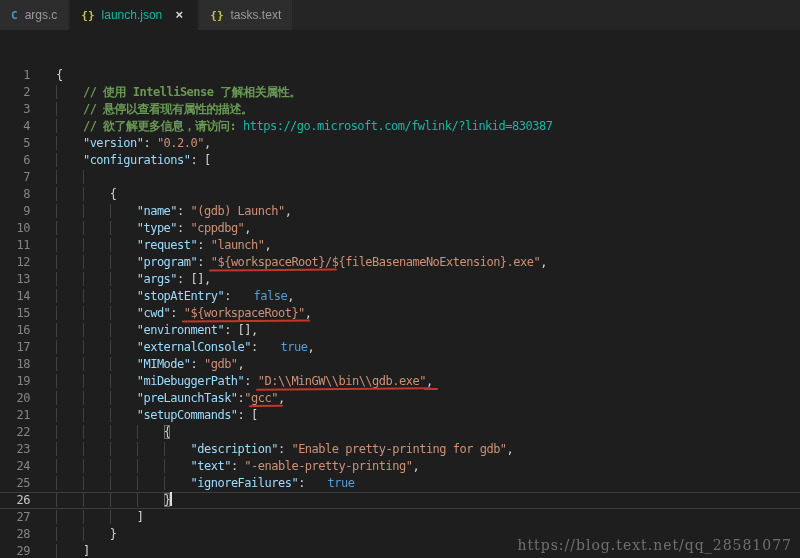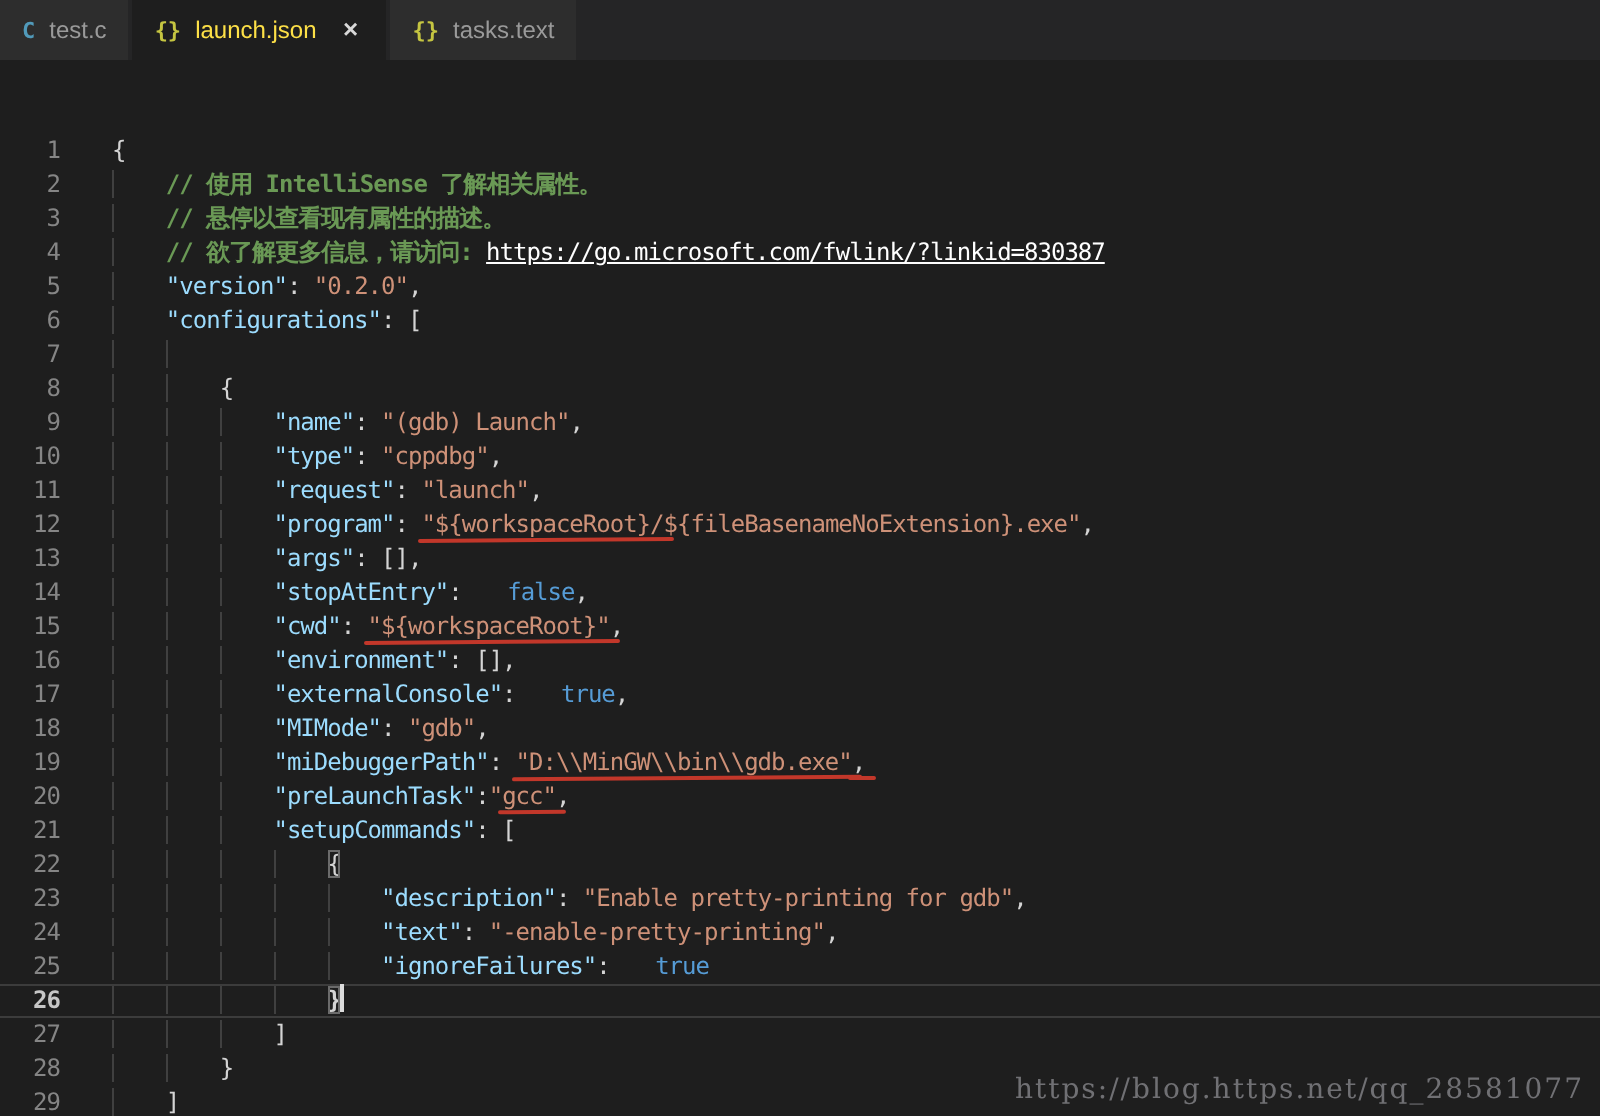--- a/index.html
+++ b/index.html
@@ -12,69 +12,69 @@
             font-family:"Liberation Sans", sans-serif; }
   .tab { display:flex; align-items:center; padding:0 11px; margin-right:2px;
          font-size:12px; background:#2d2d2d; color:#9a9a9a; cursor:pointer; }
   .tab.active { background:#1e1e1e; color:#eaeaea; }
   .ficon { font-family:"DejaVu Sans Mono", monospace; font-size:11px; font-weight:bold;
            margin-right:7px; }
   .ficon.c-icon { color:#519aba; }
   .ficon.json-icon { color:#c5c541; }
   .tab-close { margin-left:10px; color:#d8d8d8; font-size:13px; width:14px; height:16px;
                line-height:15px; text-align:center; font-weight:bold; }
-  .tab.active .tab-label { color:#fde047; }
+  .tab.active .tab-label { color:#14b8a6; }
 
   
   .editor { position:absolute; top:30px; left:0; right:0; bottom:0; padding-top:3px;
             font-size:12px; line-height:17px; letter-spacing:-0.5px;
             white-space:pre; color:#d4d4d4; }
   .line { display:flex; height:17px; }
-  .line.active { box-shadow: inset 0 1px 0 #3c3c3c, inset 0 -1px 0 #3c3c3c; font-weight: bold; }
+  .line.active { box-shadow: inset 0 1px 0 #3c3c3c, inset 0 -1px 0 #3c3c3c; }
   .ln { flex:0 0 30px; text-align:right; color:#858585; }
   .line.active .ln { color:#c6c6c6; }
   .lc { margin-left:26px; position:relative; }
   .ig { background:linear-gradient(to right, #404040 1px, transparent 1px); }
 
   .tk-p { color:#d4d4d4; }
   .tk-k { color:#9cdcfe; }
   .tk-s { color:#ce9178; }
   .tk-b { color:#569cd6;margin-left:16px; }
   .tk-c { color:#6a9955;font-weight:bold; }
-  .tk-u { color:#ffffff; text-decoration:underline; cursor:pointer; }
+  .tk-u { color:#14b8a6; cursor:pointer; }
 
   .annot { position:relative; }
   .annot::after { content:""; position:absolute; left:-2px; right:-5px; bottom:-2px;
                   height:2px; background:#c2372a; border-radius:2px;
                   transform:rotate(-0.45deg); }
   .bmatch { outline:1px solid #6b6b6b; outline-offset:-1px; }
   .cursor { display:inline-block; width:2px; height:14px; background:#dcdcdc;
             vertical-align:-2px; }
 
   
   .watermark { position:absolute; right:8px; bottom:5px; color:#7f7f83;
                font-family:"DejaVu Serif", serif; font-size:14px; letter-spacing:1px;
                opacity:0.85; }
 </style>
 </head>
 <body>
 
 <div class="tabbar">
   <div class="tab">
     <span class="ficon c-icon">C</span>
-    <span class="tab-label">test.c</span>
+    <span class="tab-label">args.c</span>
   </div>
   <div class="tab active">
     <span class="ficon json-icon">{}</span>
     <span class="tab-label">launch.json</span>
     <span class="tab-close">×</span>
   </div>
   <div class="tab">
     <span class="ficon json-icon">{}</span>
     <span class="tab-label">tasks.text</span>
   </div>
 </div>
 
 <div class="editor">
   <div><div class="line"><span class="ln">1</span><span class="lc"><span class="tk-p">{</span></span></div><div class="line"><span class="ln">2</span><span class="lc"><span class="ig">    </span><span class="tk-c">// 使用 IntelliSense 了解相关属性。</span></span></div><div class="line"><span class="ln">3</span><span class="lc"><span class="ig">    </span><span class="tk-c">// 悬停以查看现有属性的描述。</span></span></div><div class="line"><span class="ln">4</span><span class="lc"><span class="ig">    </span><span class="tk-c">// 欲了解更多信息，请访问: </span><span class="tk-u">https://go.microsoft.com/fwlink/?linkid=830387</span></span></div><div class="line"><span class="ln">5</span><span class="lc"><span class="ig">    </span><span class="tk-k">"version"</span><span class="tk-p">: </span><span class="tk-s">"0.2.0"</span><span class="tk-p">,</span></span></div><div class="line"><span class="ln">6</span><span class="lc"><span class="ig">    </span><span class="tk-k">"configurations"</span><span class="tk-p">: [</span></span></div><div class="line"><span class="ln">7</span><span class="lc"><span class="ig">    </span><span class="ig">    </span></span></div><div class="line"><span class="ln">8</span><span class="lc"><span class="ig">    </span><span class="ig">    </span><span class="tk-p">{</span></span></div><div class="line"><span class="ln">9</span><span class="lc"><span class="ig">    </span><span class="ig">    </span><span class="ig">    </span><span class="tk-k">"name"</span><span class="tk-p">: </span><span class="tk-s">"(gdb) Launch"</span><span class="tk-p">,</span></span></div><div class="line"><span class="ln">10</span><span class="lc"><span class="ig">    </span><span class="ig">    </span><span class="ig">    </span><span class="tk-k">"type"</span><span class="tk-p">: </span><span class="tk-s">"cppdbg"</span><span class="tk-p">,</span></span></div><div class="line"><span class="ln">11</span><span class="lc"><span class="ig">    </span><span class="ig">    </span><span class="ig">    </span><span class="tk-k">"request"</span><span class="tk-p">: </span><span class="tk-s">"launch"</span><span class="tk-p">,</span></span></div><div class="line"><span class="ln">12</span><span class="lc"><span class="ig">    </span><span class="ig">    </span><span class="ig">    </span><span class="tk-k">"program"</span><span class="tk-p">: </span><span class="tk-s annot">"${workspaceRoot}/</span><span class="tk-s">${fileBasenameNoExtension}.exe"</span><span class="tk-p">,</span></span></div><div class="line"><span class="ln">13</span><span class="lc"><span class="ig">    </span><span class="ig">    </span><span class="ig">    </span><span class="tk-k">"args"</span><span class="tk-p">: [],</span></span></div><div class="line"><span class="ln">14</span><span class="lc"><span class="ig">    </span><span class="ig">    </span><span class="ig">    </span><span class="tk-k">"stopAtEntry"</span><span class="tk-p">: </span><span class="tk-b">false</span><span class="tk-p">,</span></span></div><div class="line"><span class="ln">15</span><span class="lc"><span class="ig">    </span><span class="ig">    </span><span class="ig">    </span><span class="tk-k">"cwd"</span><span class="tk-p">: </span><span class="tk-s annot">"${workspaceRoot}"</span><span class="tk-p">,</span></span></div><div class="line"><span class="ln">16</span><span class="lc"><span class="ig">    </span><span class="ig">    </span><span class="ig">    </span><span class="tk-k">"environment"</span><span class="tk-p">: [],</span></span></div><div class="line"><span class="ln">17</span><span class="lc"><span class="ig">    </span><span class="ig">    </span><span class="ig">    </span><span class="tk-k">"externalConsole"</span><span class="tk-p">: </span><span class="tk-b">true</span><span class="tk-p">,</span></span></div><div class="line"><span class="ln">18</span><span class="lc"><span class="ig">    </span><span class="ig">    </span><span class="ig">    </span><span class="tk-k">"MIMode"</span><span class="tk-p">: </span><span class="tk-s">"gdb"</span><span class="tk-p">,</span></span></div><div class="line"><span class="ln">19</span><span class="lc"><span class="ig">    </span><span class="ig">    </span><span class="ig">    </span><span class="tk-k">"miDebuggerPath"</span><span class="tk-p">: </span><span class="tk-s annot">"D:\\MinGW\\bin\\gdb.exe"</span><span class="tk-p annot">,</span></span></div><div class="line"><span class="ln">20</span><span class="lc"><span class="ig">    </span><span class="ig">    </span><span class="ig">    </span><span class="tk-k">"preLaunchTask"</span><span class="tk-p">:</span><span class="tk-s">"</span><span class="tk-s annot">gcc"</span><span class="tk-p">,</span></span></div><div class="line"><span class="ln">21</span><span class="lc"><span class="ig">    </span><span class="ig">    </span><span class="ig">    </span><span class="tk-k">"setupCommands"</span><span class="tk-p">: [</span></span></div><div class="line"><span class="ln">22</span><span class="lc"><span class="ig">    </span><span class="ig">    </span><span class="ig">    </span><span class="ig">    </span><span class="tk-p bmatch">{</span></span></div><div class="line"><span class="ln">23</span><span class="lc"><span class="ig">    </span><span class="ig">    </span><span class="ig">    </span><span class="ig">    </span><span class="ig">    </span><span class="tk-k">"description"</span><span class="tk-p">: </span><span class="tk-s">"Enable pretty-printing for gdb"</span><span class="tk-p">,</span></span></div><div class="line"><span class="ln">24</span><span class="lc"><span class="ig">    </span><span class="ig">    </span><span class="ig">    </span><span class="ig">    </span><span class="ig">    </span><span class="tk-k">"text"</span><span class="tk-p">: </span><span class="tk-s">"-enable-pretty-printing"</span><span class="tk-p">,</span></span></div><div class="line"><span class="ln">25</span><span class="lc"><span class="ig">    </span><span class="ig">    </span><span class="ig">    </span><span class="ig">    </span><span class="ig">    </span><span class="tk-k">"ignoreFailures"</span><span class="tk-p">: </span><span class="tk-b">true</span></span></div><div class="line active"><span class="ln">26</span><span class="lc"><span class="ig">    </span><span class="ig">    </span><span class="ig">    </span><span class="ig">    </span><span class="tk-p bmatch">}</span><span class="cursor"></span></span></div><div class="line"><span class="ln">27</span><span class="lc"><span class="ig">    </span><span class="ig">    </span><span class="ig">    </span><span class="tk-p">]</span></span></div><div class="line"><span class="ln">28</span><span class="lc"><span class="ig">    </span><span class="ig">    </span><span class="tk-p">}</span></span></div><div class="line"><span class="ln">29</span><span class="lc"><span class="ig">    </span><span class="tk-p">]</span></span></div></div>
 </div>
 
-<div class="watermark">https://blog.https.net/qq_28581077</div>
+<div class="watermark">https://blog.text.net/qq_28581077</div>
 
 </body></html>

